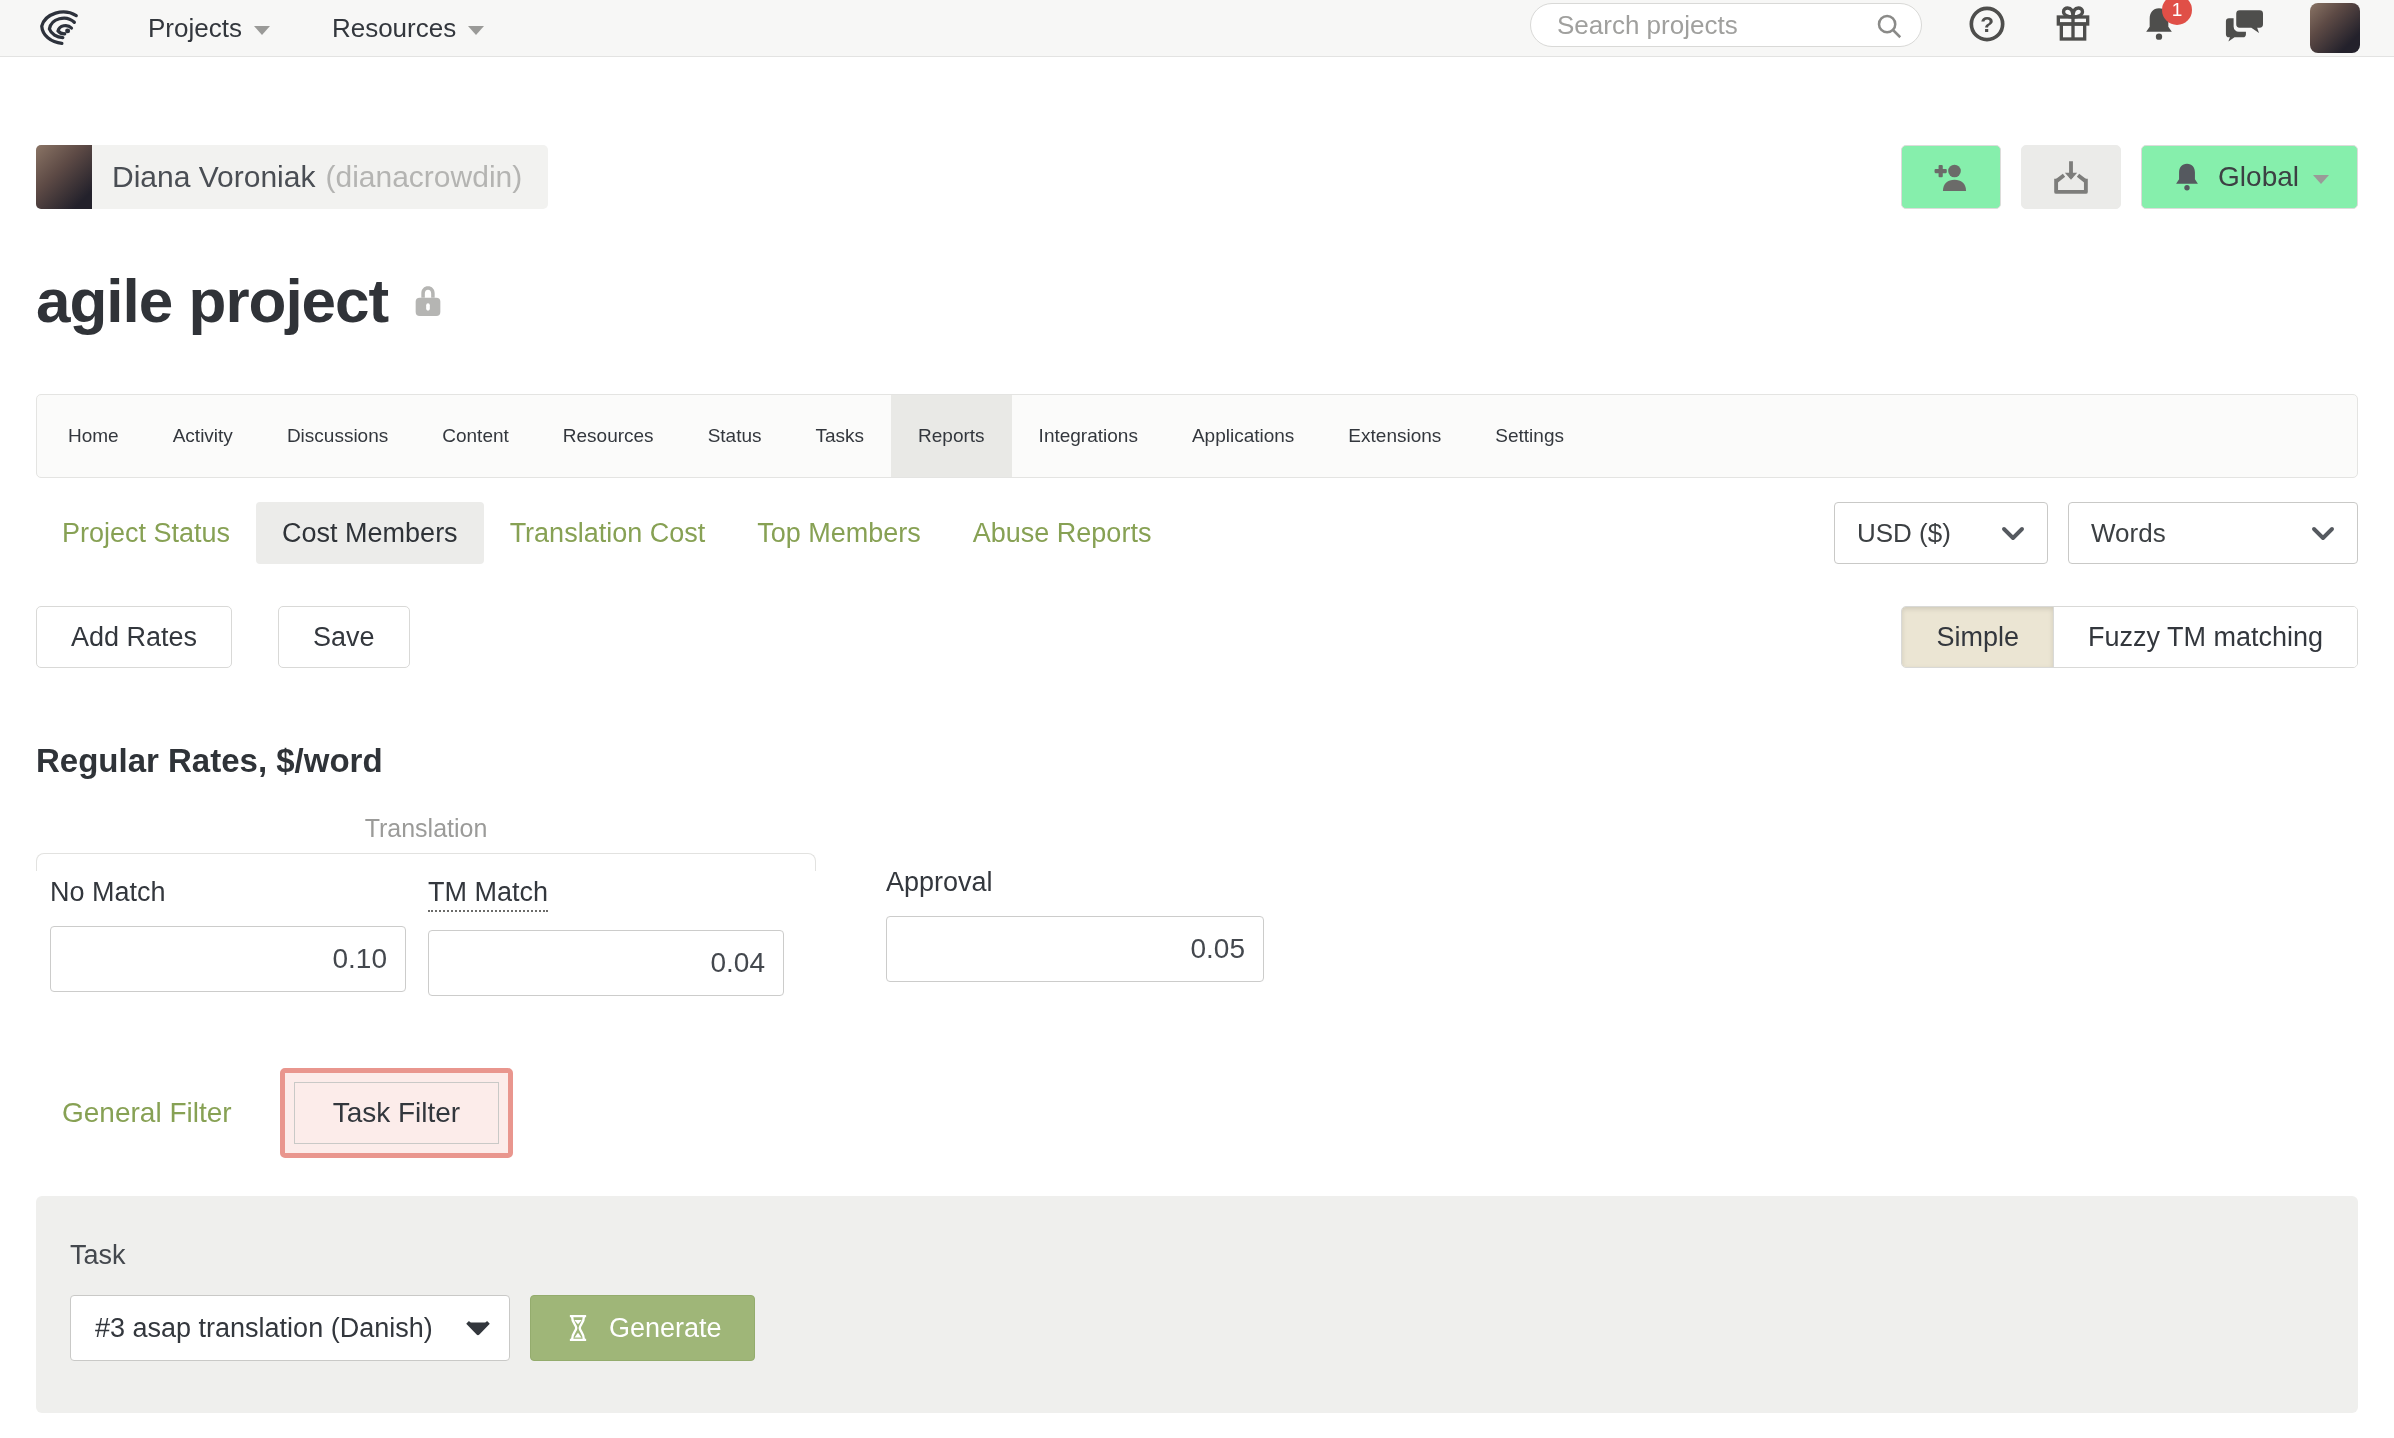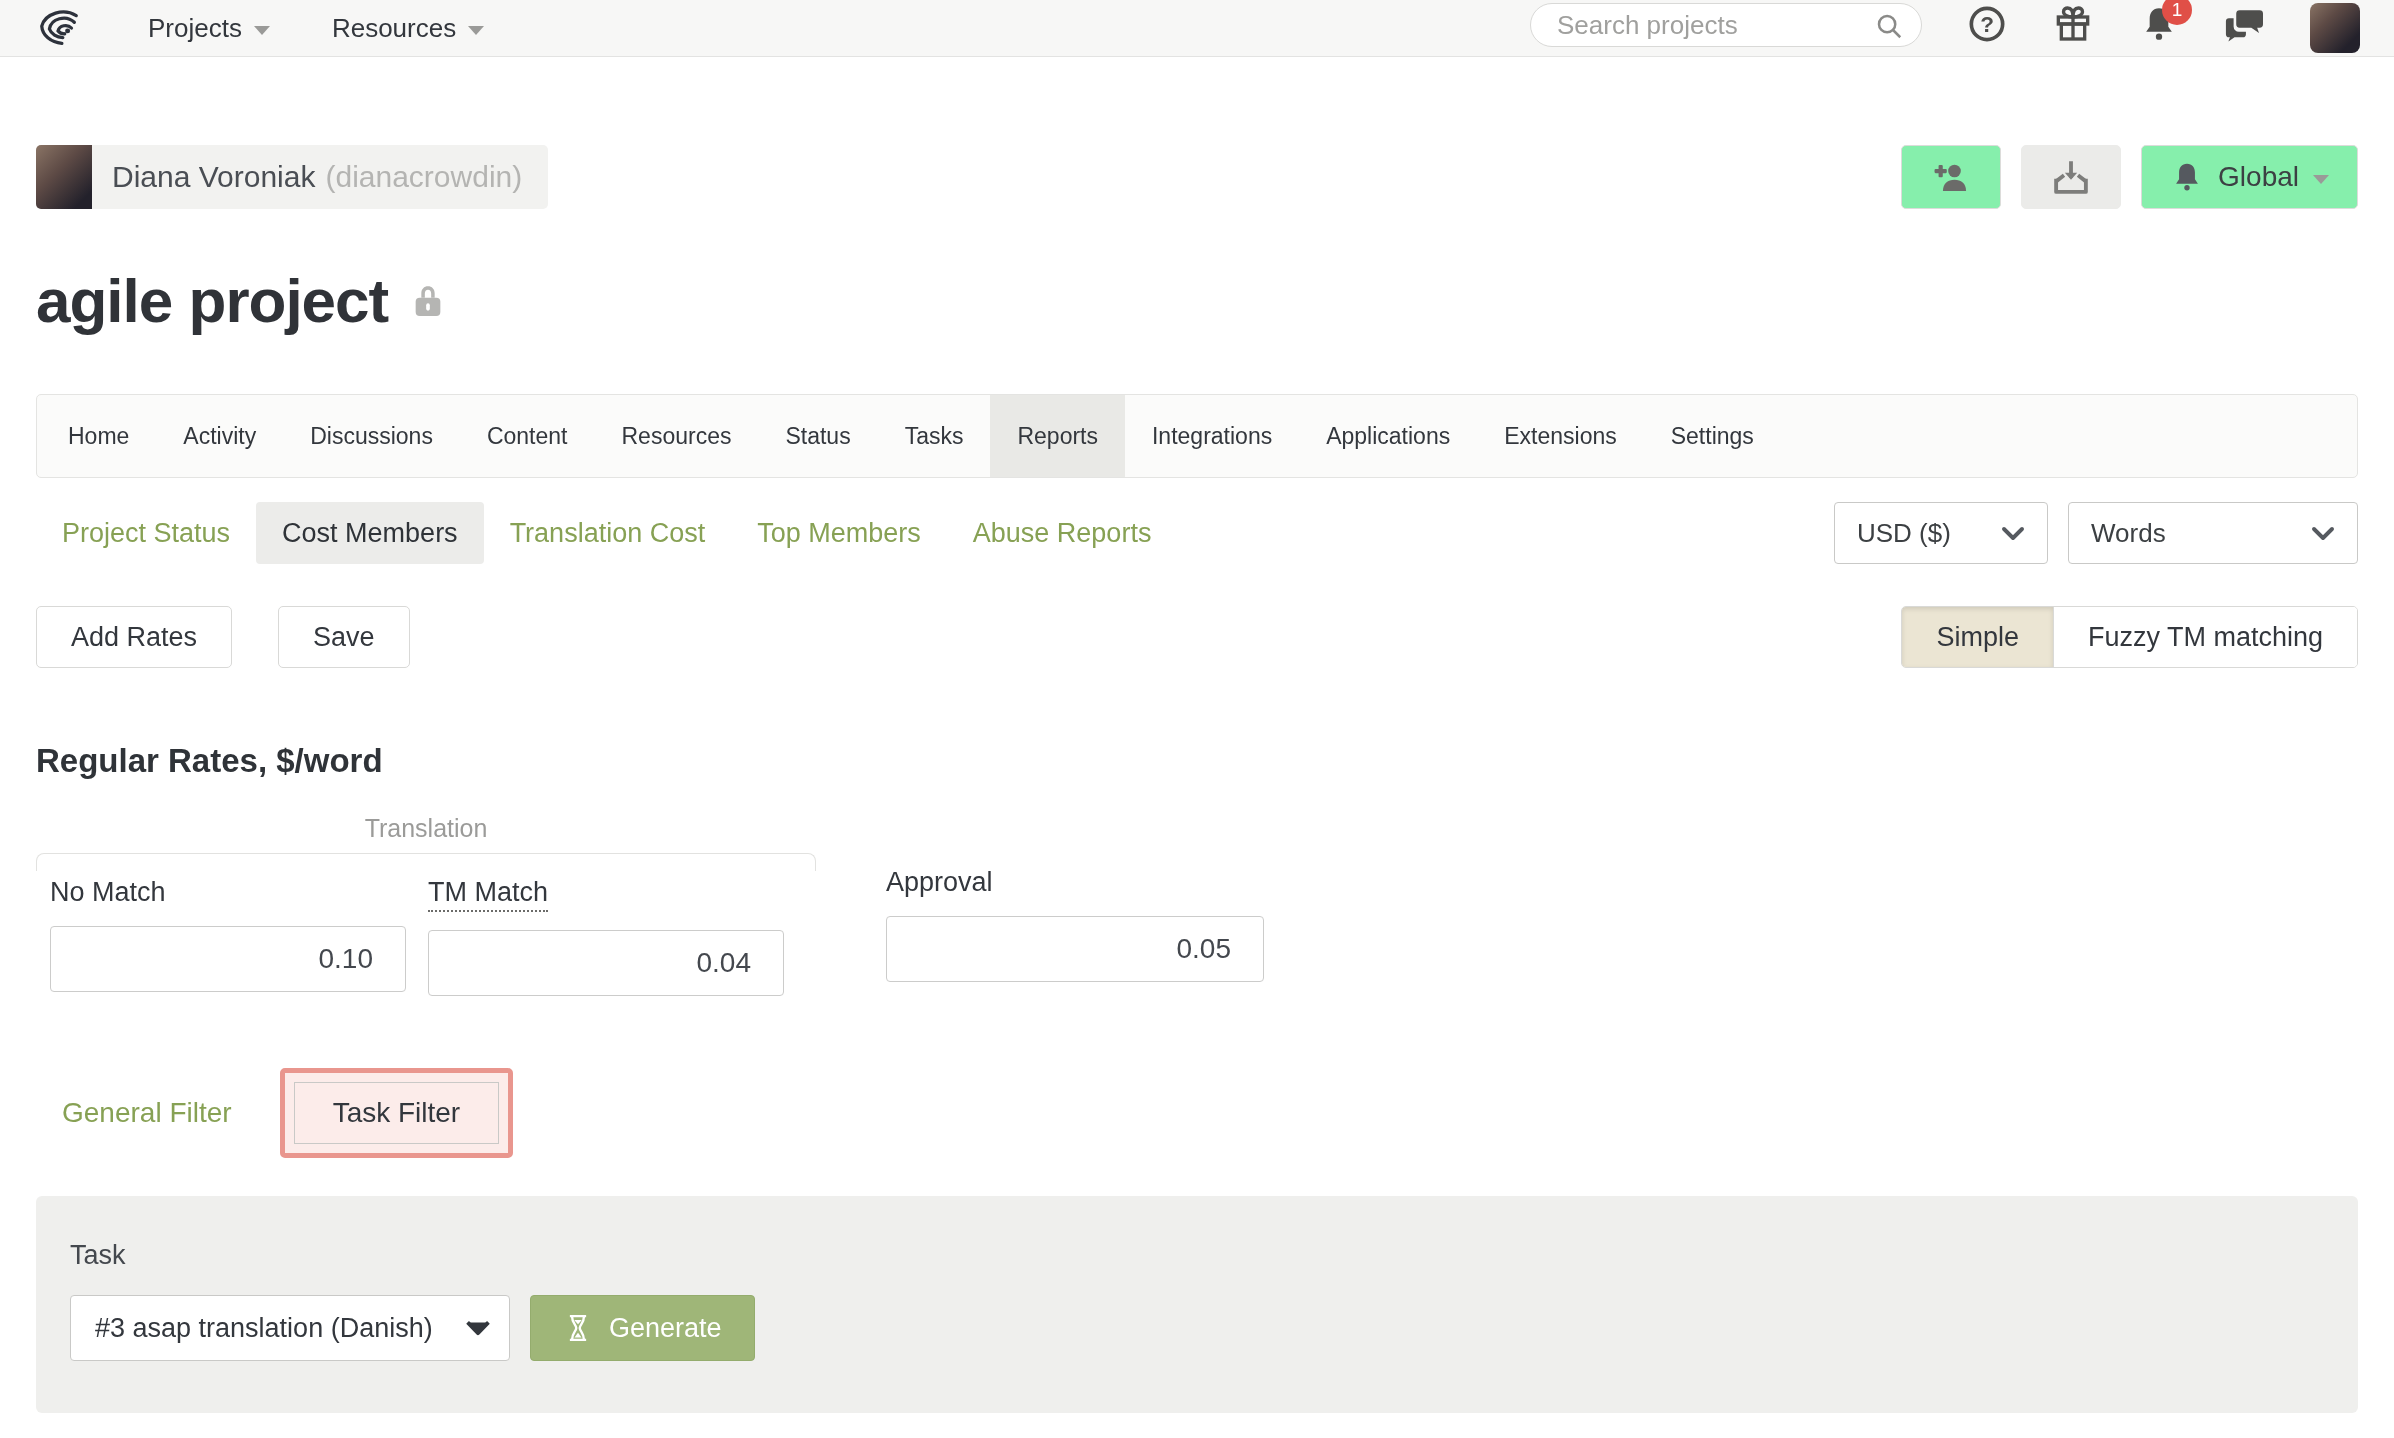--- a/index.html
+++ b/index.html
@@ -32,21 +32,21 @@
   .header-actions { margin-left: auto; display: flex; align-items: center; gap: 20px; }
   .hdr-btn { height: 64px; border: 1px solid #dcdcda; border-radius: 5px; background: #86efac; display: flex; align-items: center; justify-content: center; padding: 0 28px; cursor: pointer; }
   .hdr-btn.gray { background: #ebebe9; border-color: #ebebe9; }
   .hdr-btn.global { gap: 14px; font-size: 28px; color: #3c4043; }
 
   .page-title { margin-top: 56px; display: flex; align-items: center; gap: 20px; }
   .page-title .title-text { font-size: 62px; font-weight: 700; color: #303338; letter-spacing: -1px; }
 
   
   .tab-strip { margin-top: 58px; height: 84px; background: #fbfbfa; border: 1px solid #e4e4e2; border-radius: 5px; display: flex; align-items: stretch; padding: 0 4px; }
-  .tab { display: flex; align-items: center; padding: 0 27px; font-size: 23px; color: #33373d; cursor: pointer; white-space: nowrap; }
+  .tab { display: flex; align-items: center; padding: 0 27px; font-size: 19px; color: #33373d; cursor: pointer; white-space: nowrap; }
   .tab.active { background: #e9e9e6; }
 
   
   .subtab-row { margin-top: 24px; display: flex; align-items: center; }
   .subtab { font-size: 27px; color: #87a154; padding: 0 26px; height: 62px; display: flex; align-items: center; cursor: pointer; white-space: nowrap; }
   .subtab.active { background: #ececea; border-radius: 4px; color: #2f3338; }
   .select-group { margin-left: auto; display: flex; gap: 20px; }
   .fake-select { height: 62px; border: 1px solid #c9c9c7; border-radius: 4px; background: #fff; display: flex; align-items: center; font-size: 26px; color: #3c4043; padding: 0 22px; cursor: pointer; }
   .fake-select.currency { width: 214px; }
   .fake-select.unit { width: 290px; }
@@ -63,21 +63,21 @@
   
   .rates-heading { margin-top: 74px; font-size: 33px; font-weight: 700; color: #2f3338; }
   .rates-area { margin-top: 34px; display: flex; align-items: flex-start; }
   .translation-group { width: 780px; }
   .group-label { text-align: center; font-size: 25px; color: #9b9b99; }
   .group-bracket { margin-top: 10px; height: 18px; border: 1px solid #e2e2e0; border-bottom: none; border-radius: 8px 8px 0 0; }
   .group-fields { display: flex; gap: 22px; padding: 6px 14px 0 14px; }
   .rate-field { width: 356px; }
   .rate-field .rate-label { font-size: 27px; color: #33373d; margin-bottom: 18px; display: inline-block; }
   .rate-field .rate-label.hint { border-bottom: 2px dotted #6b6b69; padding-bottom: 2px; }
-  .rate-field input { width: 100%; height: 66px; border: 1px solid #cccccb; border-radius: 4px; font-size: 28px; color: #44484e; text-align: right; padding: 0 32px; outline: none; font-family: inherit; background:#fff; }
+  .rate-field input { width: 100%; height: 66px; border: 1px solid #cccccb; border-radius: 4px; font-size: 28px; color: #44484e; text-align: right; padding: 0 18px; outline: none; font-family: inherit; background:#fff; }
   .approval-col { margin-left: 70px; padding-top: 53px; }
   .approval-col .rate-field { width: 378px; }
 
   
   .filters-row { margin-top: 72px; display: flex; align-items: center; }
   .filter-link { font-size: 28px; color: #87a154; padding: 0 26px; cursor: pointer; }
   .task-filter-highlight { margin-left: 22px; border: 5px solid #e9968e; background: #fcecea; border-radius: 5px; padding: 9px; cursor: pointer; }
   .task-filter-inner { border: 1px solid #c9c9c7; padding: 14px 38px; font-size: 28px; color: #33373d; background: transparent; }
 
   

